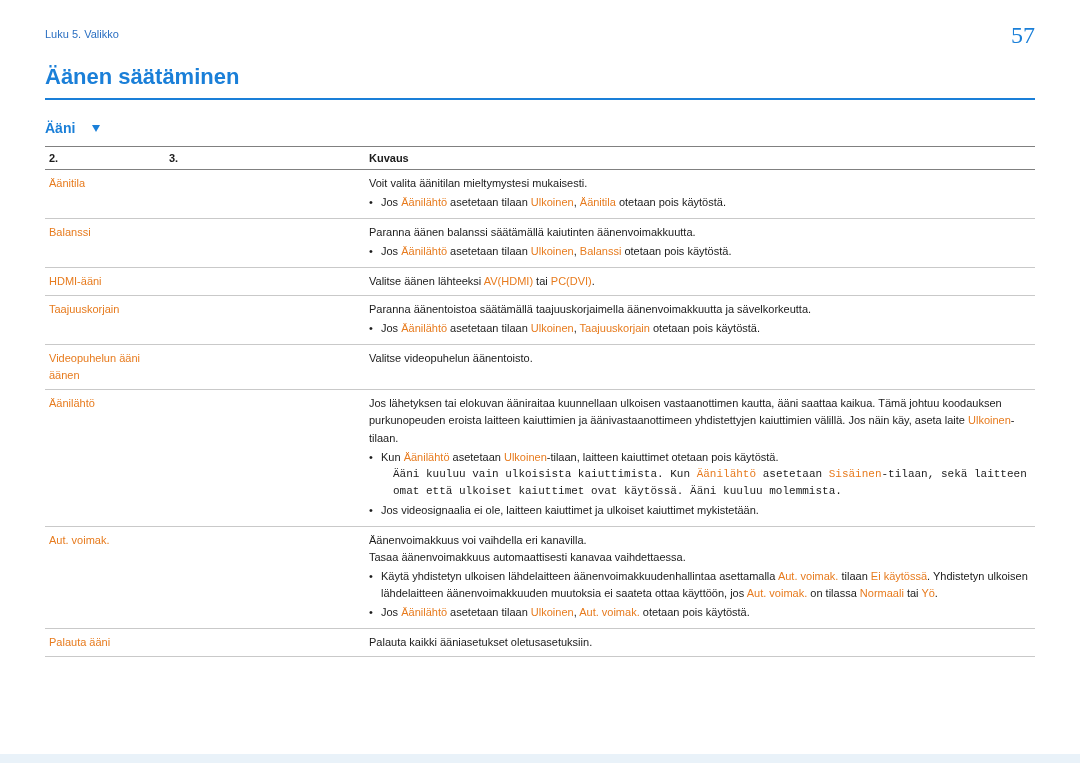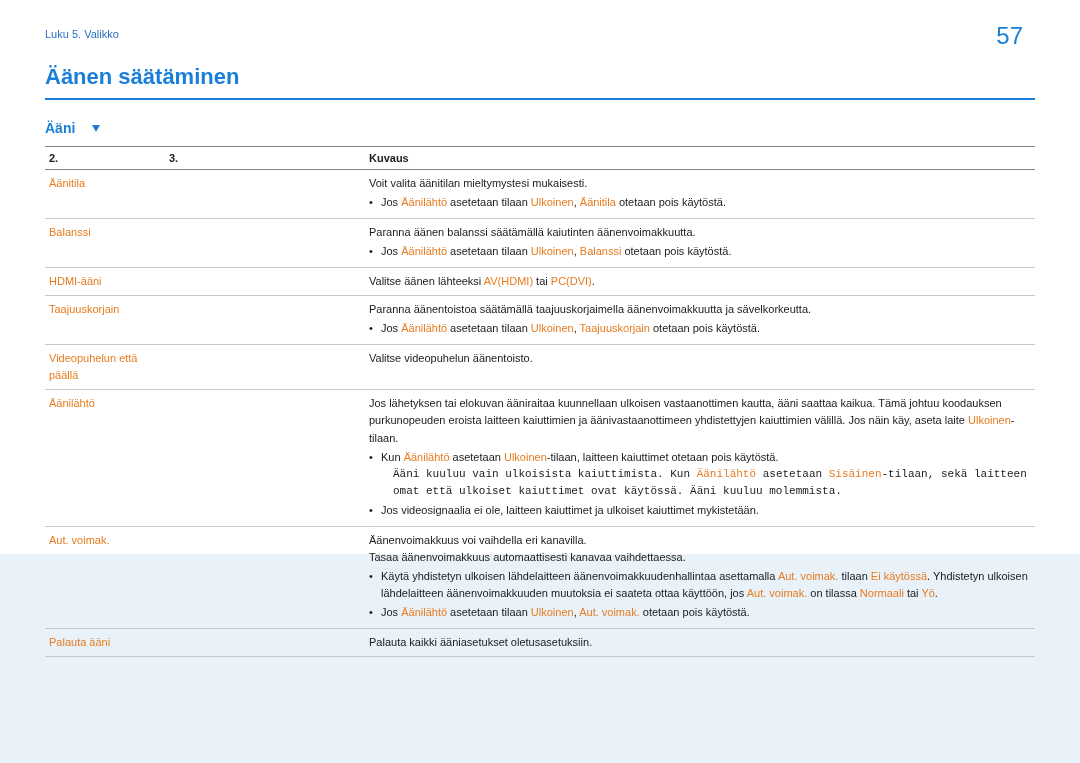--- a/index.html
+++ b/index.html
@@ -7,36 +7,37 @@
     background: #e9f2f9;
     font-family: Arial, Helvetica, sans-serif;
     width: 1080px;
     height: 763px;
     overflow: hidden;
     position: relative;
   }
   .page {
     background: #ffffff;
     width: 1080px;
-    height: 554px;
+    height: 754px;
     padding: 28px 45px 40px 45px;
     position: relative;
   }
   .breadcrumb {
     color: #2a6fc2;
     font-size: 11px;
     margin-bottom: 6px;
   }
   .page-number {
     position: absolute;
     top: 22px;
-    right: 57px;
+    right: 45px;
     color: #1a7fd8;
     font-size: 24px;
     font-weight: 400;
+    font-family: Liberation Serif, serif;
   }
   .title {
     color: #1a7fd8;
     font-size: 22px;
     font-weight: 600;
     margin-top: 24px;
     padding-bottom: 8px;
     border-bottom: 2px solid #1a7fd8;
   }
   .subsection {
@@ -166,21 +167,21 @@
         <td></td>
         <td>
           <span>Paranna äänentoistoa säätämällä taajuuskorjaimella äänenvoimakkuutta ja sävelkorkeutta.</span>
           <ul class="bullets">
             <li><span>Jos </span><span class="kw">Äänilähtö</span><span> asetetaan tilaan </span><span class="kw">Ulkoinen</span><span>, </span><span class="kw">Taajuuskorjain</span><span> otetaan pois käytöstä.</span></li>
           </ul>
         </td>
       </tr>
 
       <tr>
-        <td><span class="term">Videopuhelun että päällä</span></td>
+        <td><span class="term">Videopuhelun ääni äänen</span></td>
         <td></td>
         <td><span>Valitse videopuhelun äänentoisto.</span></td>
       </tr>
 
       <tr>
         <td><span class="term">Äänilähtö</span></td>
         <td></td>
         <td>
           <span>Jos lähetyksen tai elokuvan ääniraitaa kuunnellaan ulkoisen vastaanottimen kautta, ääni saattaa kaikua. Tämä johtuu koodauksen purkunopeuden eroista laitteen kaiuttimien ja äänivastaanottimeen yhdistettyjen kaiuttimien välillä. Jos näin käy, aseta laite </span><span class="kw">Ulkoinen</span><span>-tilaan.</span>
           <ul class="bullets">

